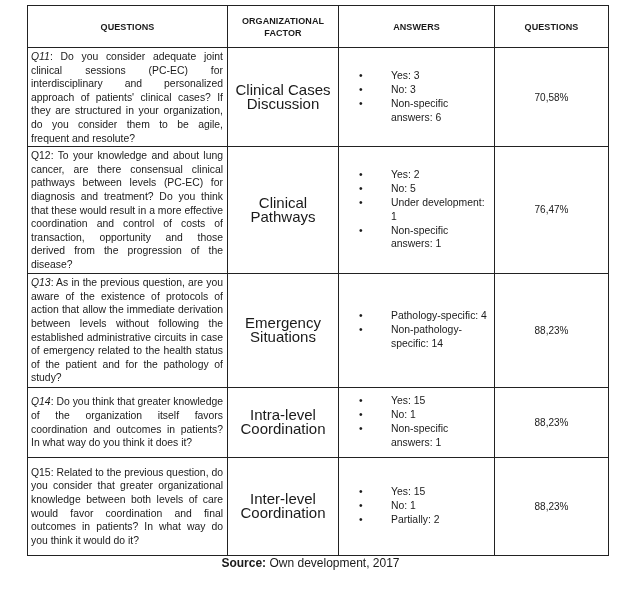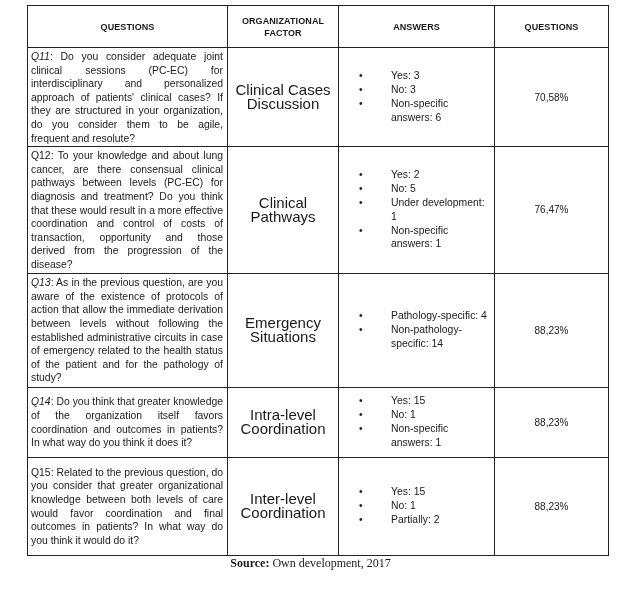--- a/index.html
+++ b/index.html
@@ -13,21 +13,21 @@
   col.c1 { width:200px; } col.c2 { width:111px; } col.c3 { width:156px; } col.c4 { width:114px; }
   td.q { font-size:10.4px; line-height:13.6px; padding:2px 4px 1px 3px; text-align:justify; }
   td.q .qid { font-style:italic; }
   td.f { font-size:15px; line-height:13.8px; text-align:center; padding:0 6px; }
   td.a { font-size:10.4px; line-height:13.8px; padding:0 6px 0 18px; }
   td.c { font-size:10px; text-align:center; }
   ul.ans { list-style:none; margin:0; padding:0; }
   ul.ans li { position:relative; padding-left:34px; }
   ul.ans li .bullet { position:absolute; left:2px; top:0; }
   .caption { position:absolute; top:556px; left:0; width:621px; text-align:center;
-             font-size:12px; color:#1a1a1a;font-family:Liberation Serif, serif; }
+             font-size:12px; color:#1a1a1a; }
   .caption b { font-weight:bold; }
 </style>
 </head>
 <body>
 
 <table class="survey">
   <colgroup>
       <col class="c1">
       <col class="c2">
       <col class="c3">

